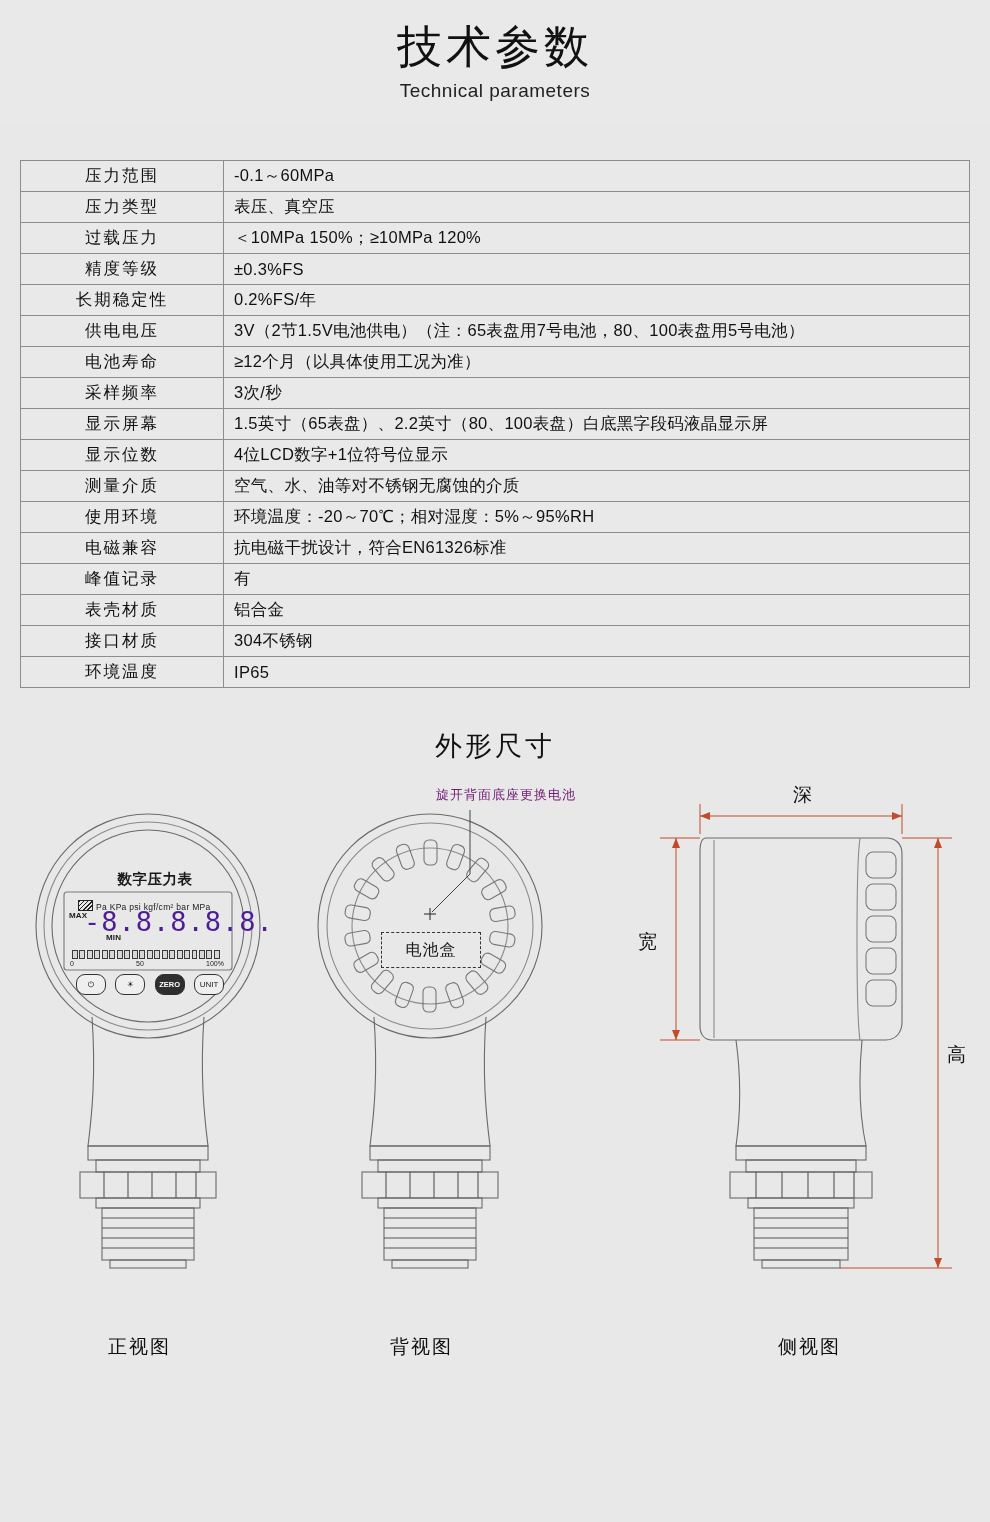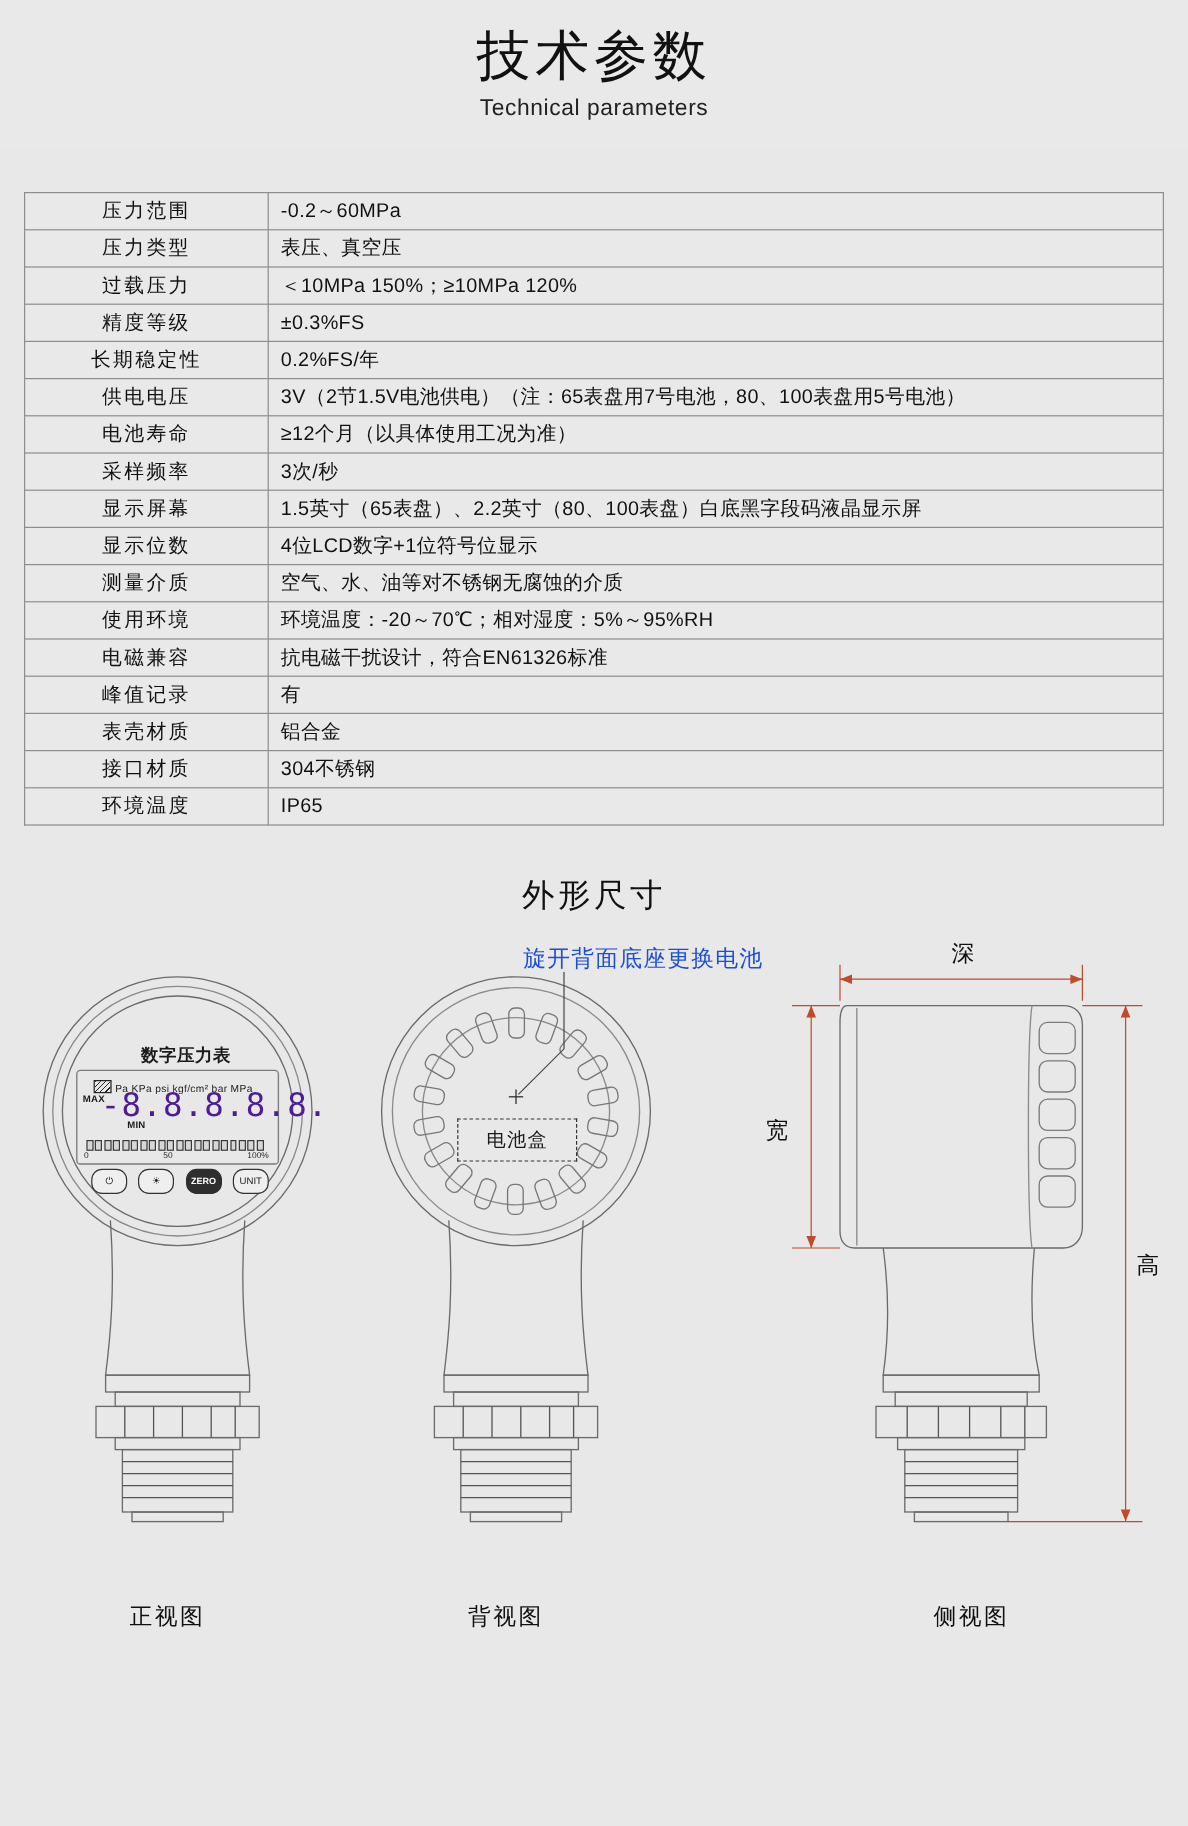--- a/index.html
+++ b/index.html
@@ -86,23 +86,23 @@
     position: relative;
     width: 990px;
     height: 620px;
     margin-top: 10px;
   }
 
   .note-top {
     position: absolute;
     left: 436px;
     top: 12px;
-    font-size: 19px;
+    font-size: 13px;
     letter-spacing: 1px;
-    color: #1d4ed8;
+    color: #701a75;
     white-space: nowrap;
   }
 
   .caption {
     position: absolute;
     font-size: 19px;
     letter-spacing: 2px;
     color: #111;
     white-space: nowrap;
   }
@@ -241,21 +241,21 @@
 <div class="header">
   <div class="title-cn">技术参数</div>
   <div class="title-en">Technical parameters</div>
 </div>
 
 <div class="table-wrap">
   <table class="spec">
     <tbody>
       <tr>
           <td class="k">压力范围</td>
-          <td class="v">-0.2～60MPa</td>
+          <td class="v">-0.1～60MPa</td>
         </tr>
       <tr>
           <td class="k">压力类型</td>
           <td class="v">表压、真空压</td>
         </tr>
       <tr>
           <td class="k">过载压力</td>
           <td class="v">＜10MPa 150%；≥10MPa 120%</td>
         </tr>
       <tr>

